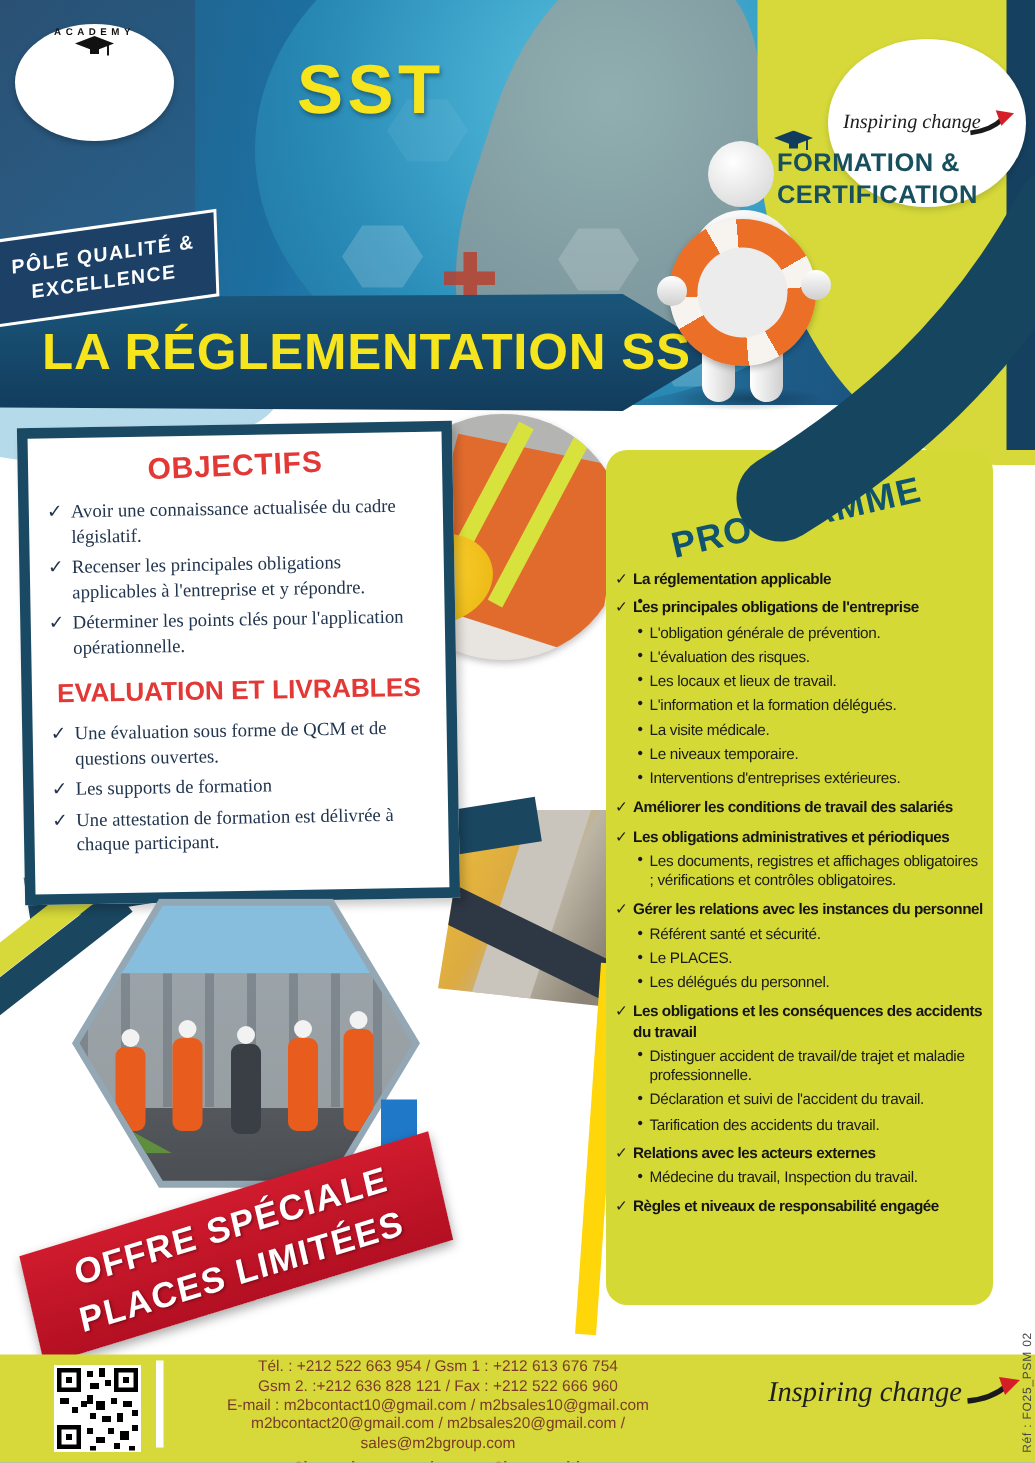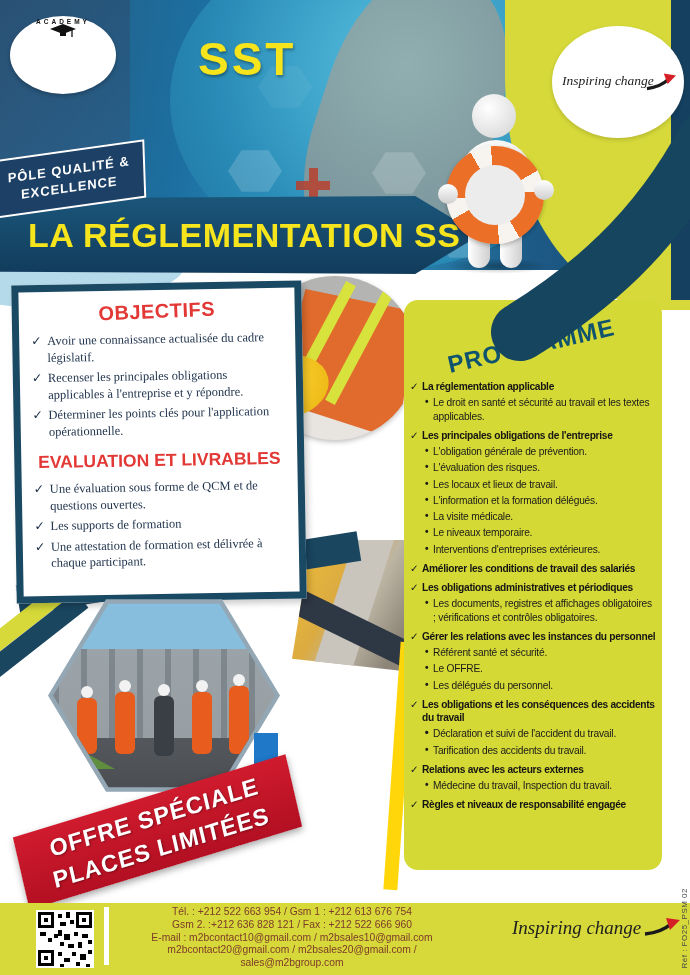--- a/index.html
+++ b/index.html
@@ -207,20 +207,29 @@
   <div class="sst-title">SST</div>
 
   <div class="oval-badge">
     <div class="txt">Inspiring change</div>
     <svg width="30" height="20" viewBox="0 0 32 20">
       <path d="M1 17 C 10 16 18 13 24 7" stroke="#1a1a1a" stroke-width="3.4" fill="none"></path>
       <path d="M19 1 L32 3 L23 12 Z" fill="#d51f26"></path>
     </svg>
   </div>
 
+  <div class="form-cert">
+    <svg width="26" height="14" viewBox="0 0 26 14">
+      <polygon points="13,0 26,5 13,10 0,5" fill="#123c5e"></polygon>
+      <rect x="10" y="8" width="6" height="4" fill="#123c5e"></rect>
+      <line x1="22" y1="6" x2="22" y2="13" stroke="#123c5e" stroke-width="1.3"></line>
+    </svg>
+    <div>FORMATION &amp;</div>
+    <div>CERTIFICATION</div>
+  </div>
 
   <div class="figure">
     <div class="fig-shadow"></div>
     <div class="fig-leg" style="left:30px;top:118px;"></div>
     <div class="fig-leg" style="left:62px;top:118px;"></div>
     <div class="fig-body"></div>
     <div class="fig-head"></div>
     <div class="fig-ring">
         <div class="hole"></div>
       </div>
@@ -282,43 +291,43 @@
     </div>
   </div>
   <div class="sq-blue"></div>
   <div class="sq-red"></div>
 
   <div class="prog-panel">
     <div class="prog-title">PROGRAMME</div>
     <div class="prog-list">
 
       <div class="p-head"><span class="ck">✓</span><span>La réglementation applicable</span></div>
-      <div class="p-bul"><span class="bu">•</span><span>Le droit en santé et sécurité au travail et les textes applicables.</span></div>
+      <div class="p-bul"><span class="bu">•</span></div>
 
       <div class="p-head"><span class="ck">✓</span><span>Les principales obligations de l'entreprise</span></div>
       <div class="p-bul"><span class="bu">•</span><span>L'obligation générale de prévention.</span></div>
       <div class="p-bul"><span class="bu">•</span><span>L'évaluation des risques.</span></div>
       <div class="p-bul"><span class="bu">•</span><span>Les locaux et lieux de travail.</span></div>
       <div class="p-bul"><span class="bu">•</span><span>L'information et la formation délégués.</span></div>
       <div class="p-bul"><span class="bu">•</span><span>La visite médicale.</span></div>
       <div class="p-bul"><span class="bu">•</span><span>Le niveaux temporaire.</span></div>
       <div class="p-bul"><span class="bu">•</span><span>Interventions d'entreprises extérieures.</span></div>
 
       <div class="p-head"><span class="ck">✓</span><span>Améliorer les conditions de travail des salariés</span></div>
 
       <div class="p-head"><span class="ck">✓</span><span>Les obligations administratives et périodiques</span></div>
       <div class="p-bul"><span class="bu">•</span><span>Les documents, registres et affichages obligatoires ; vérifications et contrôles obligatoires.</span></div>
 
       <div class="p-head"><span class="ck">✓</span><span>Gérer les relations avec les instances du personnel</span></div>
       <div class="p-bul"><span class="bu">•</span><span>Référent santé et sécurité.</span></div>
-      <div class="p-bul"><span class="bu">•</span><span>Le OFFRE.</span></div>
+      <div class="p-bul"><span class="bu">•</span><span>Le PLACES.</span></div>
       <div class="p-bul"><span class="bu">•</span><span>Les délégués du personnel.</span></div>
 
       <div class="p-head"><span class="ck">✓</span><span>Les obligations et les conséquences des accidents du travail</span></div>
-      <div class="p-bul"><span class="bu">•</span></div>
+      <div class="p-bul"><span class="bu">•</span><span>Distinguer accident de travail/de trajet et maladie professionnelle.</span></div>
       <div class="p-bul"><span class="bu">•</span><span>Déclaration et suivi de l'accident du travail.</span></div>
       <div class="p-bul"><span class="bu">•</span><span>Tarification des accidents du travail.</span></div>
 
       <div class="p-head"><span class="ck">✓</span><span>Relations avec les acteurs externes</span></div>
       <div class="p-bul"><span class="bu">•</span><span>Médecine du travail, Inspection du travail.</span></div>
 
       <div class="p-head"><span class="ck">✓</span><span>Règles et niveaux de responsabilité engagée</span></div>
     </div>
   </div>
 

